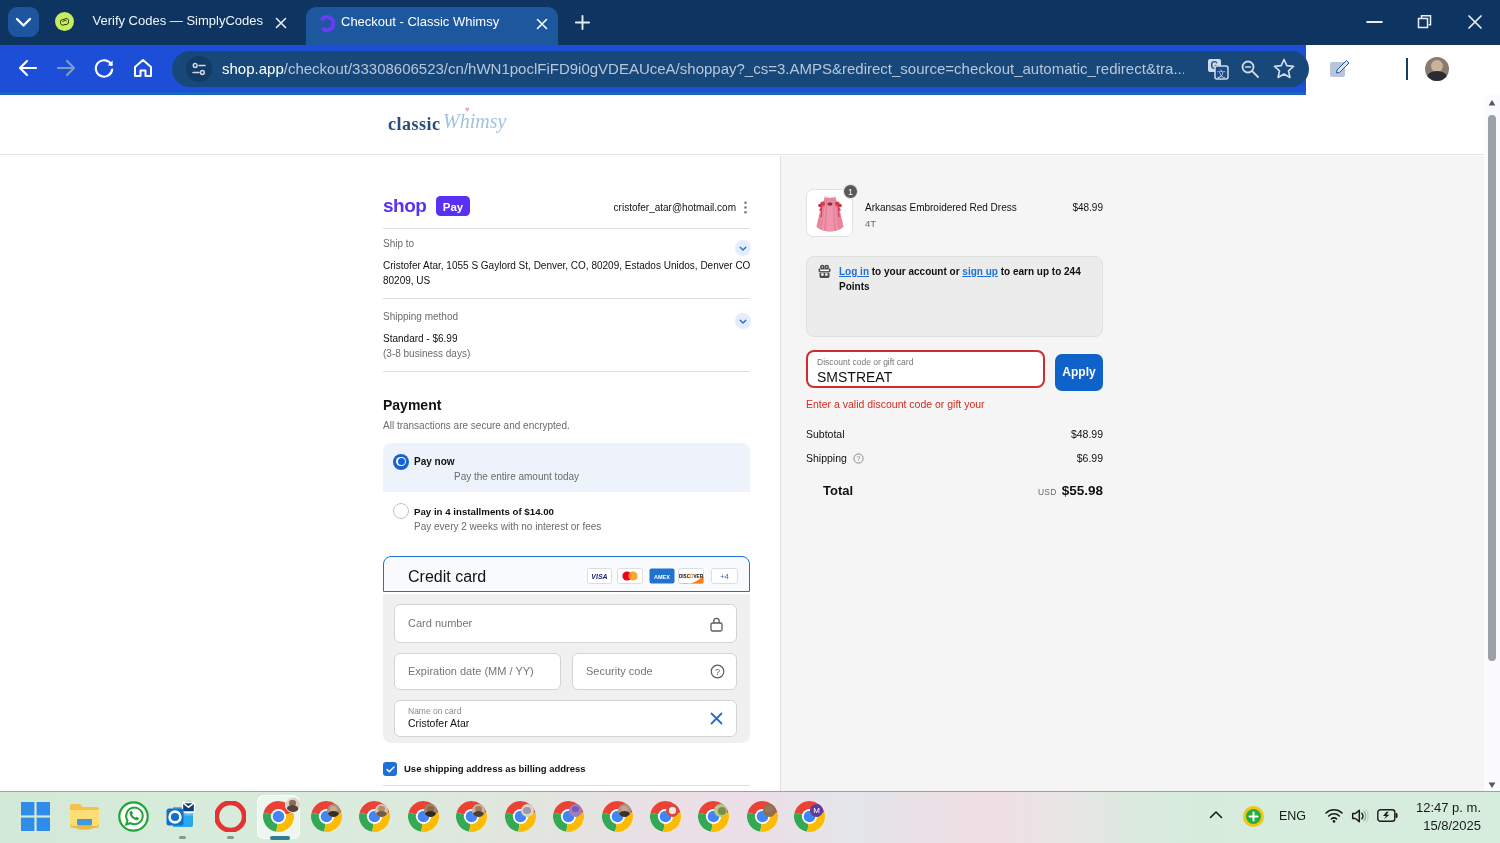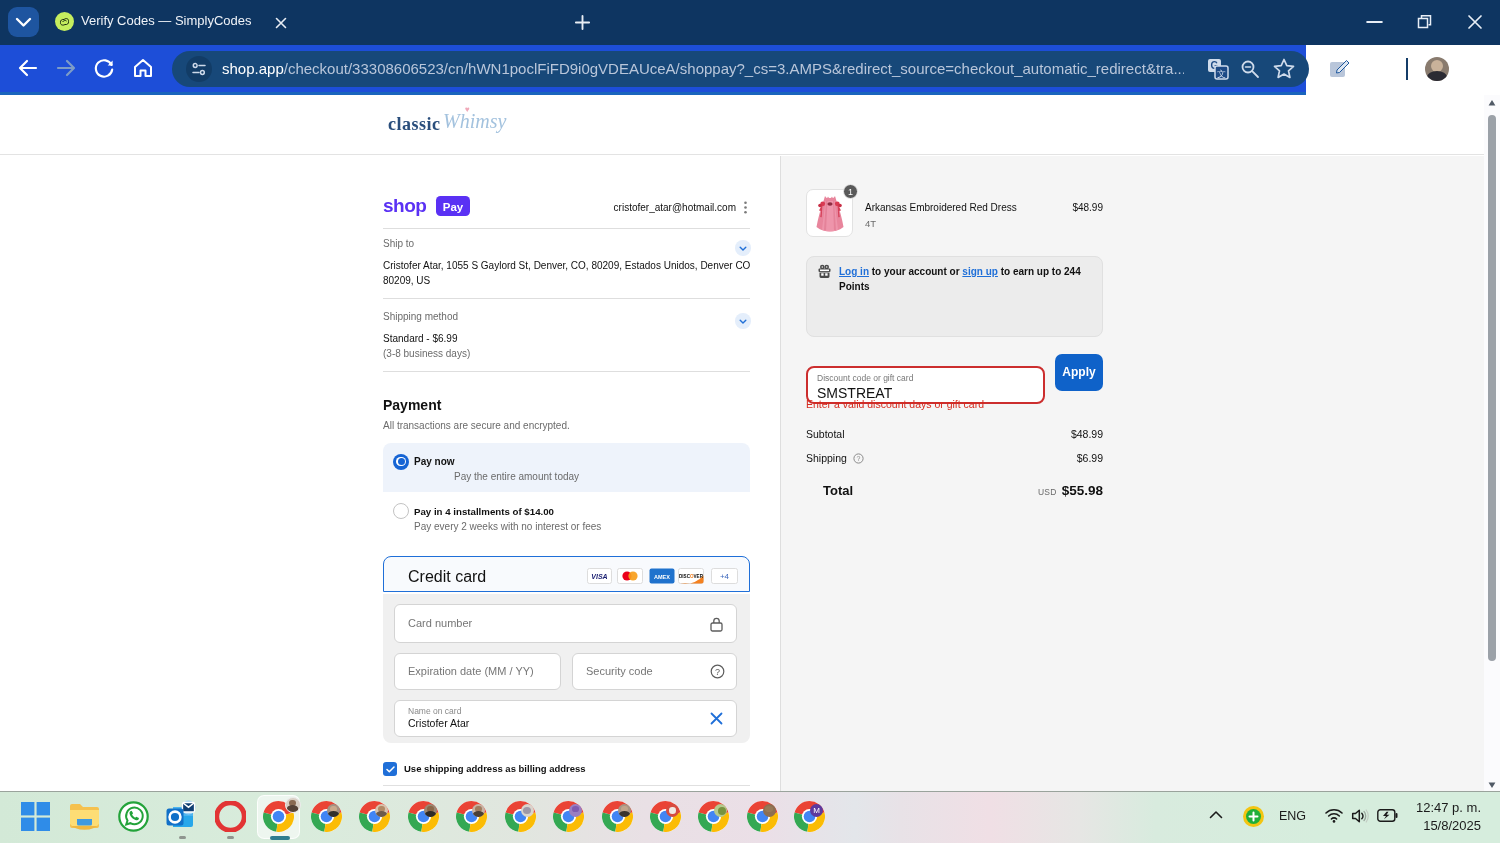--- a/index.html
+++ b/index.html
@@ -14,26 +14,35 @@
   <div class="abs" style="left:8px;top:7px;width:31px;height:30px;border-radius:9px;background:#1e55a0;"></div>
   <svg class="abs" style="left:15px;top:17px;" width="17" height="11" viewBox="0 0 17 11">
       <path d="M2 2 L8.5 8.5 L15 2" stroke="#fff" stroke-width="2.4" fill="none" stroke-linecap="round" stroke-linejoin="round"></path>
     </svg>
 
   <div class="abs" style="left:48px;top:8px;width:250px;height:34px;">
     <div class="abs" style="left:7px;top:4px;width:19px;height:19px;border-radius:50%;background:#c5ee5e;"></div>
     <svg class="abs" style="left:11px;top:8px;" width="11" height="11" viewBox="0 0 11 11">
         <path d="M1.5 6.5 C1 4.5 3 3 5 3.5 C7.5 1.5 10 3 9.5 5.5 C10 7.5 8 9 6 8.5 C3.5 10 1 8.5 1.5 6.5 Z M3.5 6 C4.5 4.5 6.5 4 7.5 5" stroke="#1a2a10" stroke-width="1" fill="none"></path>
       </svg>
-    <div class="abs" style="left:33px;top:2.5px;width:182px;height:20px;color:#f0f3f8;font-size:13px;line-height:20px;white-space:nowrap;overflow:hidden;">Verify Codes — SimplyCodes</div>
+    <div class="abs" style="left:33px;top:2.5px;width:182px;height:20px;color:#f0f3f8;font-size:13px;line-height:20px;white-space:nowrap;overflow:hidden;text-align:right;">Verify Codes — SimplyCodes</div>
     <svg class="abs" style="left:227px;top:9px;" width="12" height="12" viewBox="0 0 12 12">
         <path d="M1.5 1.5 L10.5 10.5 M10.5 1.5 L1.5 10.5" stroke="#e8edf4" stroke-width="1.6" stroke-linecap="round"></path>
       </svg>
   </div>
 
+  <div class="abs" style="left:306px;top:7px;width:252px;height:38px;background:#1d579e;border-radius:10px 10px 0 0;">
+    <svg class="abs" style="left:12px;top:8px;" width="17" height="17" viewBox="0 0 20 20">
+        <path d="M6.5 16.5 A7.6 7.6 0 1 0 5.2 4.5" fill="none" stroke="#6a3df5" stroke-width="4.6" stroke-linecap="round"></path>
+      </svg>
+    <div class="abs" style="left:35px;top:5px;width:166px;height:20px;color:#fff;font-size:13px;line-height:20px;white-space:nowrap;overflow:hidden;">Checkout - Classic Whimsy</div>
+    <svg class="abs" style="left:230px;top:11px;" width="12" height="12" viewBox="0 0 12 12">
+        <path d="M1.5 1.5 L10.5 10.5 M10.5 1.5 L1.5 10.5" stroke="#fff" stroke-width="1.6" stroke-linecap="round"></path>
+      </svg>
+  </div>
 
   <svg class="abs" style="left:574px;top:14px;" width="17" height="17" viewBox="0 0 18 18">
       <path d="M9 2 L9 16 M2 9 L16 9" stroke="#e8edf4" stroke-width="2" stroke-linecap="round"></path>
     </svg>
 
   <svg class="abs" style="left:1366px;top:20px;" width="17" height="4" viewBox="0 0 17 4">
       <path d="M1.2 2 L15.8 2" stroke="#e8eef6" stroke-width="2" stroke-linecap="round"></path>
     </svg>
   <svg class="abs" style="left:1417px;top:14px;" width="15" height="15" viewBox="0 0 15 15">
       <path d="M1.5 4.5 h9 v9 h-9 Z" fill="none" stroke="#e8eef6" stroke-width="1.5"></path>
@@ -258,26 +267,26 @@
           <circle cx="8.7" cy="3" r="0.8" fill="#ededed"></circle>
           <rect x="0.5" y="4.6" width="12" height="3.4" rx="1" fill="#4a4a4a"></rect>
           <rect x="2" y="5.5" width="9" height="1.6" fill="#fff"></rect>
           <path d="M1.5 8.5 h10 v4 a1.4 1.4 0 0 1 -1.4 1.4 h-7.2 a1.4 1.4 0 0 1 -1.4 -1.4 Z" fill="#4a4a4a"></path>
           <rect x="3.2" y="9.3" width="2.4" height="2.4" fill="#fff"></rect>
           <rect x="7.2" y="9.3" width="2.4" height="2.4" fill="#fff"></rect>
         </svg>
       <div class="abs" style="left:32px;top:7px;width:252px;font-size:10px;line-height:15.4px;font-weight:bold;"><span style="color:#1f6fd8;text-decoration:underline;">Log in</span> to your account or <span style="color:#1f6fd8;text-decoration:underline;">sign up</span> to earn up to 244 Points</div>
     </div>
 
-    <div class="abs" style="left:0;top:268px;width:239px;height:38px;background:#fff;border:2px solid #cc2e2e;border-radius:8px;padding-left:22px;">
+    <div class="abs" style="left:0;top:252px;width:239px;height:38px;background:#fff;border:2px solid #cc2e2e;border-radius:8px;padding-left:22px;">
       <div class="abs" style="left:9px;top:5px;font-size:8.5px;color:#777;">Discount code or gift card</div>
       <div class="abs" style="left:9px;top:17px;font-size:14px;color:#111;">SMSTREAT</div>
     </div>
     <div class="abs" style="left:249px;top:256px;width:48px;height:37px;background:#0f62c9;border-radius:7px;color:#fff;font-size:12px;font-weight:bold;text-align:center;line-height:37px;">Apply</div>
-    <div class="abs" style="left:0;top:300px;font-size:10.5px;color:#d52b1e;">Enter a valid discount days or gift card</div>
+    <div class="abs" style="left:0;top:300px;font-size:10.5px;color:#d52b1e;">Enter a valid discount code or gift your</div>
 
     <div class="abs" style="left:0;top:330px;font-size:10.5px;">Subtotal</div>
     <div class="abs" style="right:0;top:330px;font-size:10.5px;">$48.99</div>
     <div class="abs" style="left:0;top:354px;font-size:10.5px;">Shipping</div>
     <svg class="abs" style="left:47px;top:355px;" width="11" height="11" viewBox="0 0 11 11">
         <circle cx="5.5" cy="5.5" r="4.6" fill="none" stroke="#8a8a8a" stroke-width="1"></circle>
         <text x="5.5" y="8" font-size="7" fill="#8a8a8a" text-anchor="middle" font-family="Liberation Sans">?</text>
       </svg>
     <div class="abs" style="right:0;top:354px;font-size:10.5px;">$6.99</div>
     <div class="abs" style="left:0;top:385px;font-size:13px;font-weight:bold;margin-left:17px;">Total</div>

